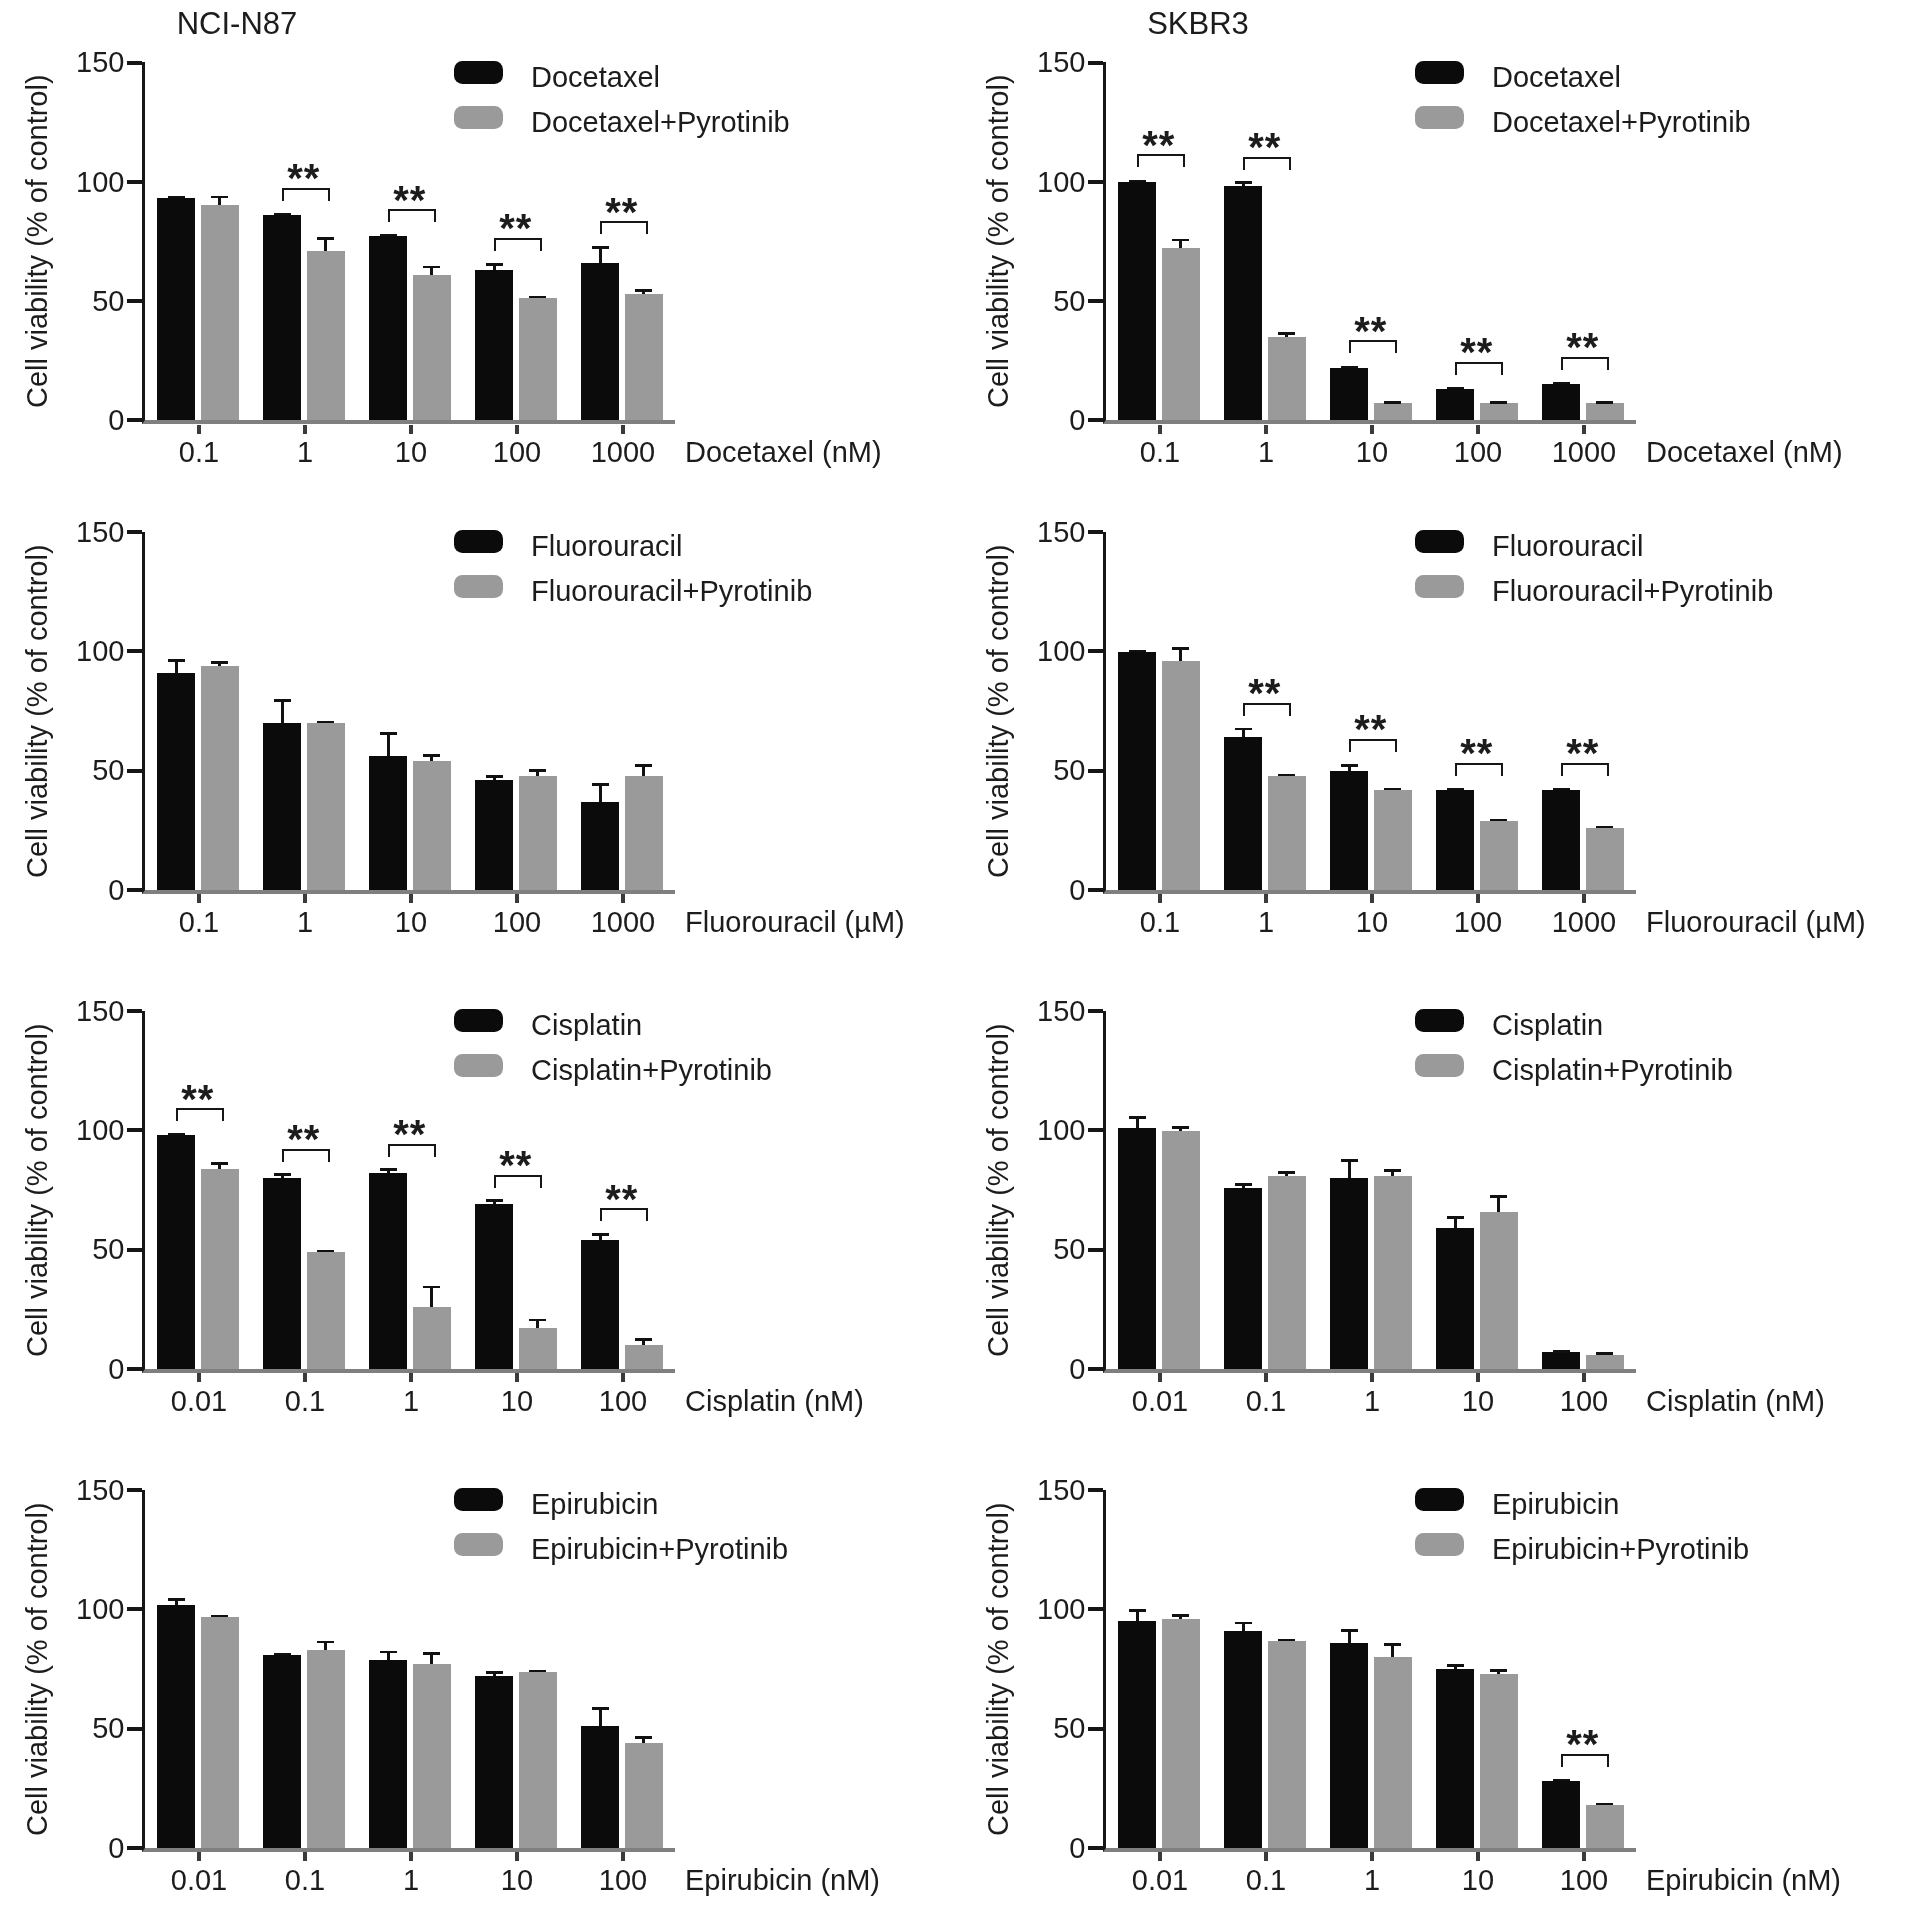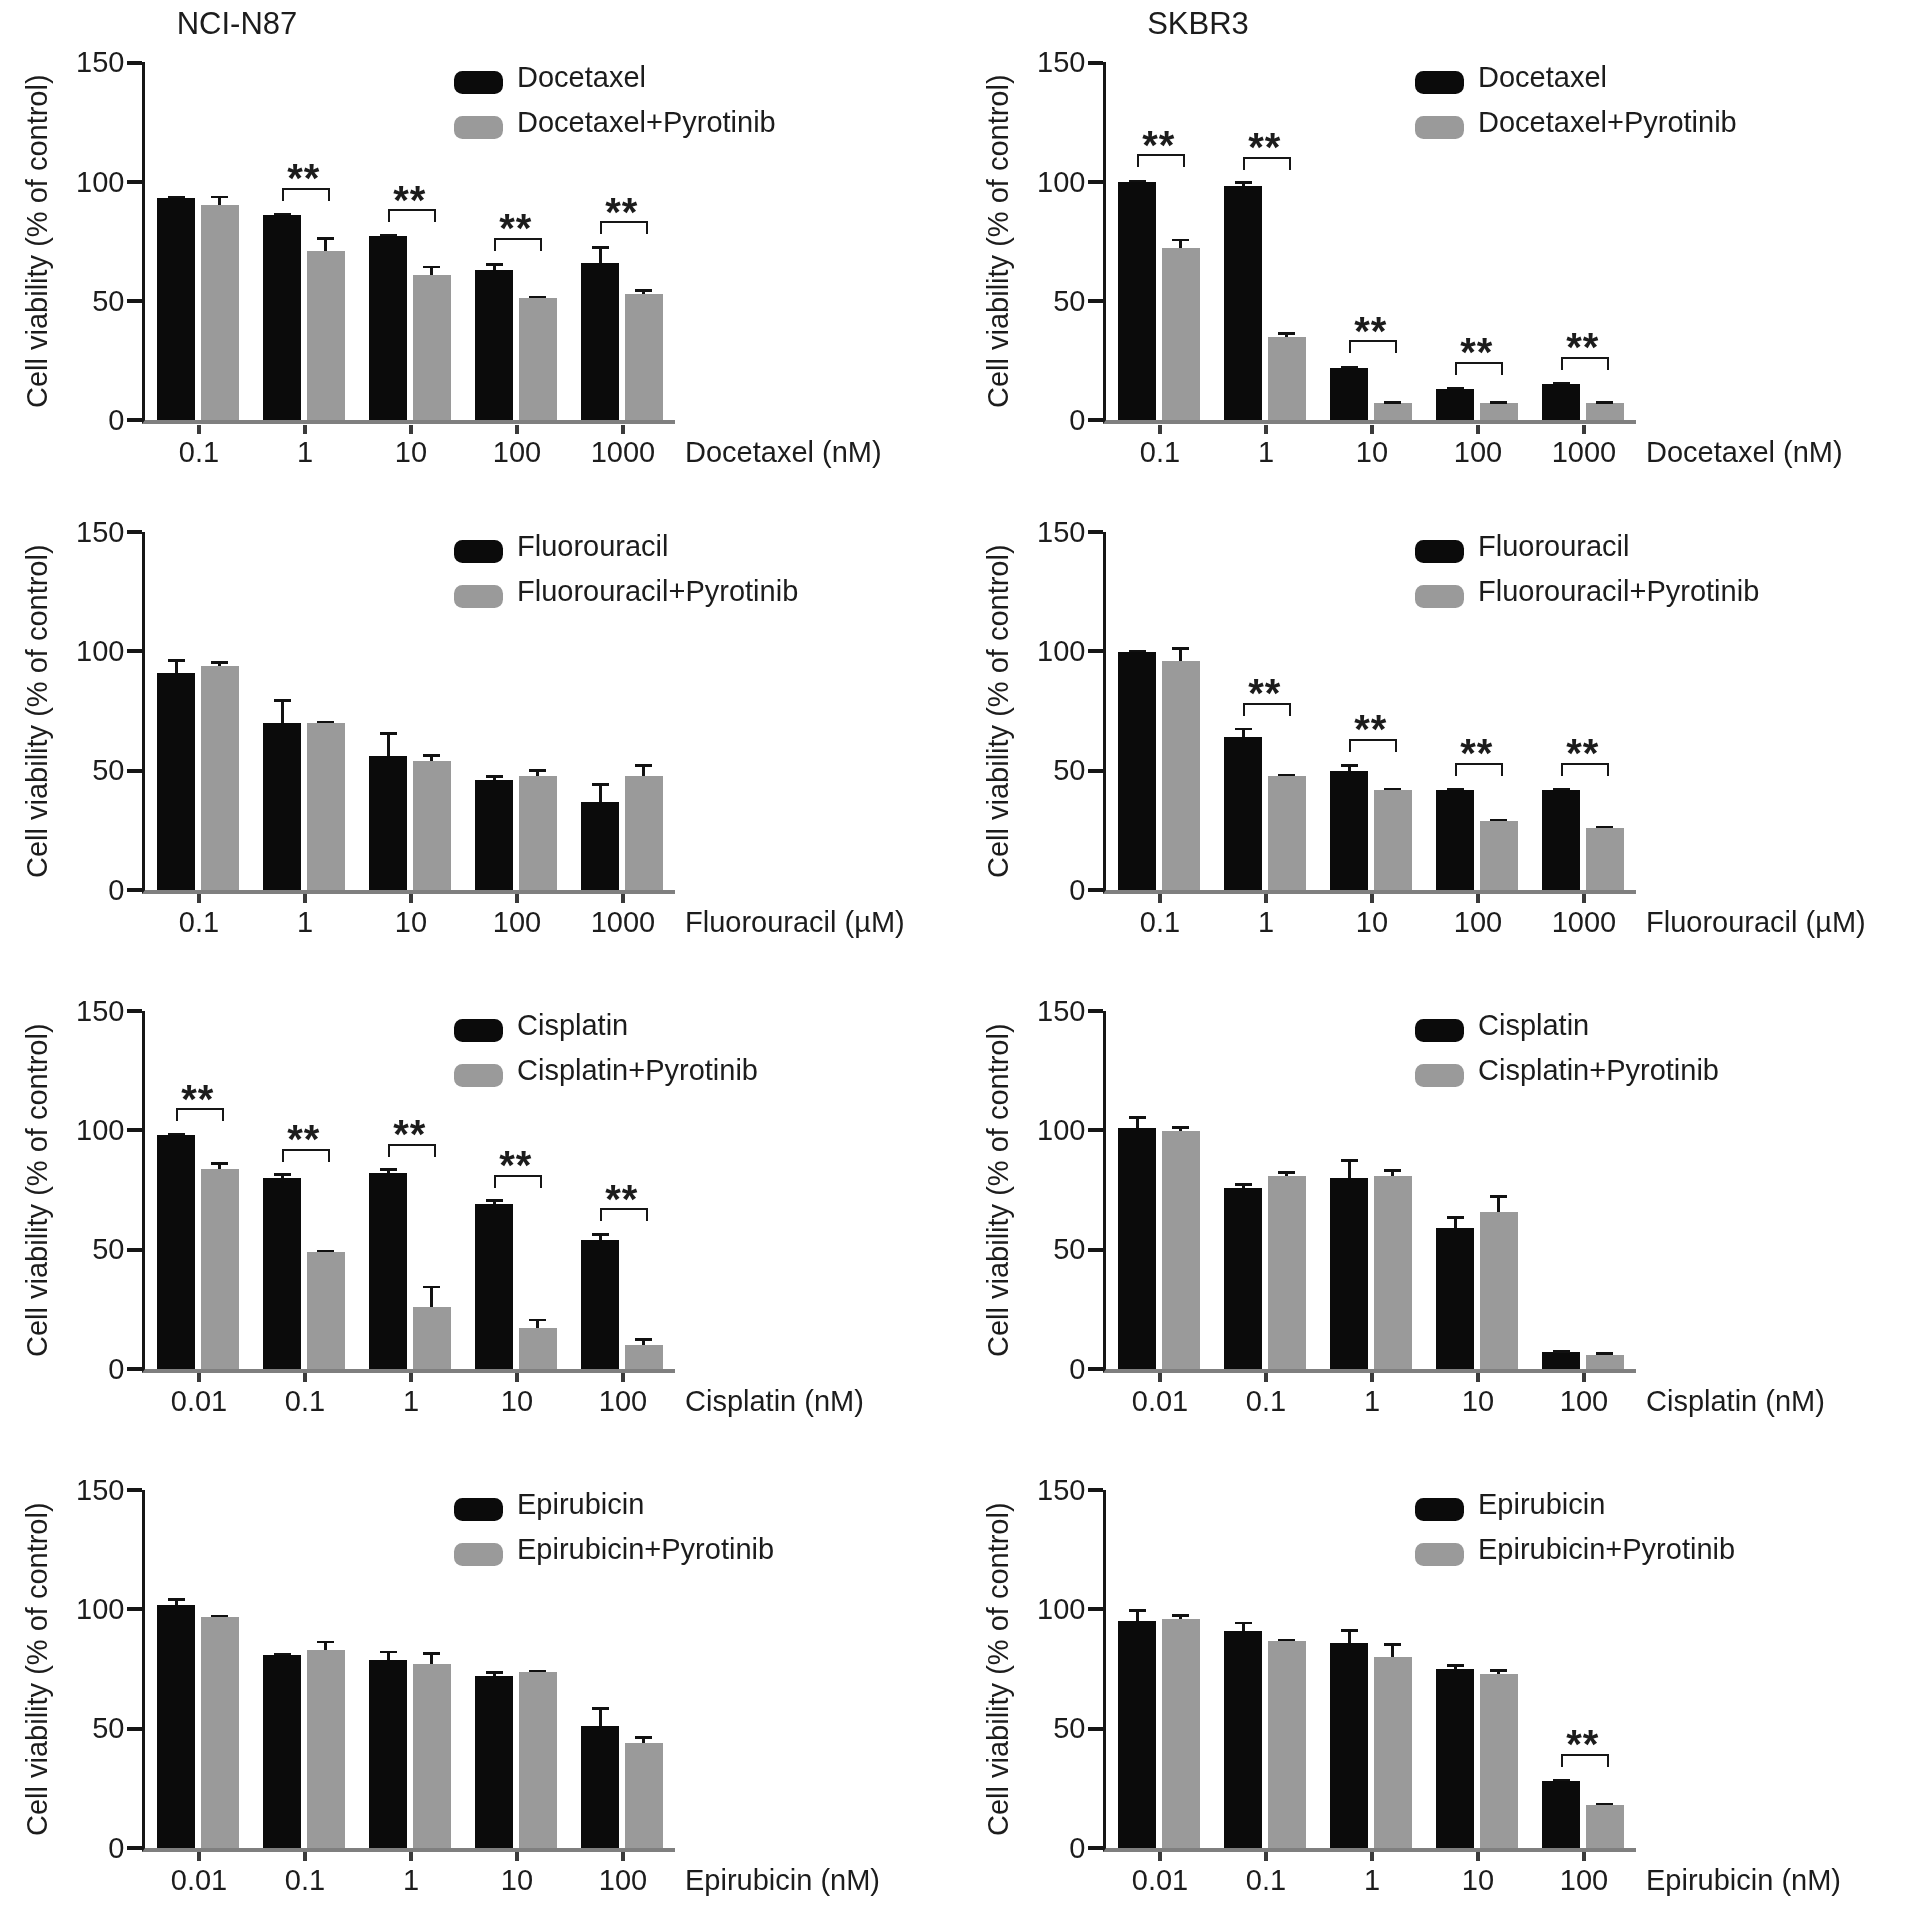--- a/index.html
+++ b/index.html
@@ -54,21 +54,21 @@
   .bracket {
     position:absolute; width:44px; height:11.4px;
     border:2.8px solid #161616; border-bottom:none;
   }
   .stars {
     position:absolute; width:81px; height:32px; text-align:center;
     font-size:40px; font-weight:700; line-height:38px; letter-spacing:0.9px;
     overflow:visible;
   }
   .legend { position:absolute; display:flex; flex-direction:column; gap:12.3px; }
-  .legend-item { display:flex; align-items:flex-end; gap:14px; }
+  .legend-item { display:flex; align-items:flex-start; gap:28px; }
   .legend-swatch { width:49px; height:23px; border-radius:8.5px; flex:0 0 auto; }
   .legend-label { font-size:29px; white-space:nowrap; }
 </style>
 </head>
 <body>
 
 <div class="figure">
     <div class="panel">
       <div class="panel-title">NCI-N87</div>
       <div class="ylabel" style="top: 62px; height: 358px;">Cell viability (% of control)</div>

